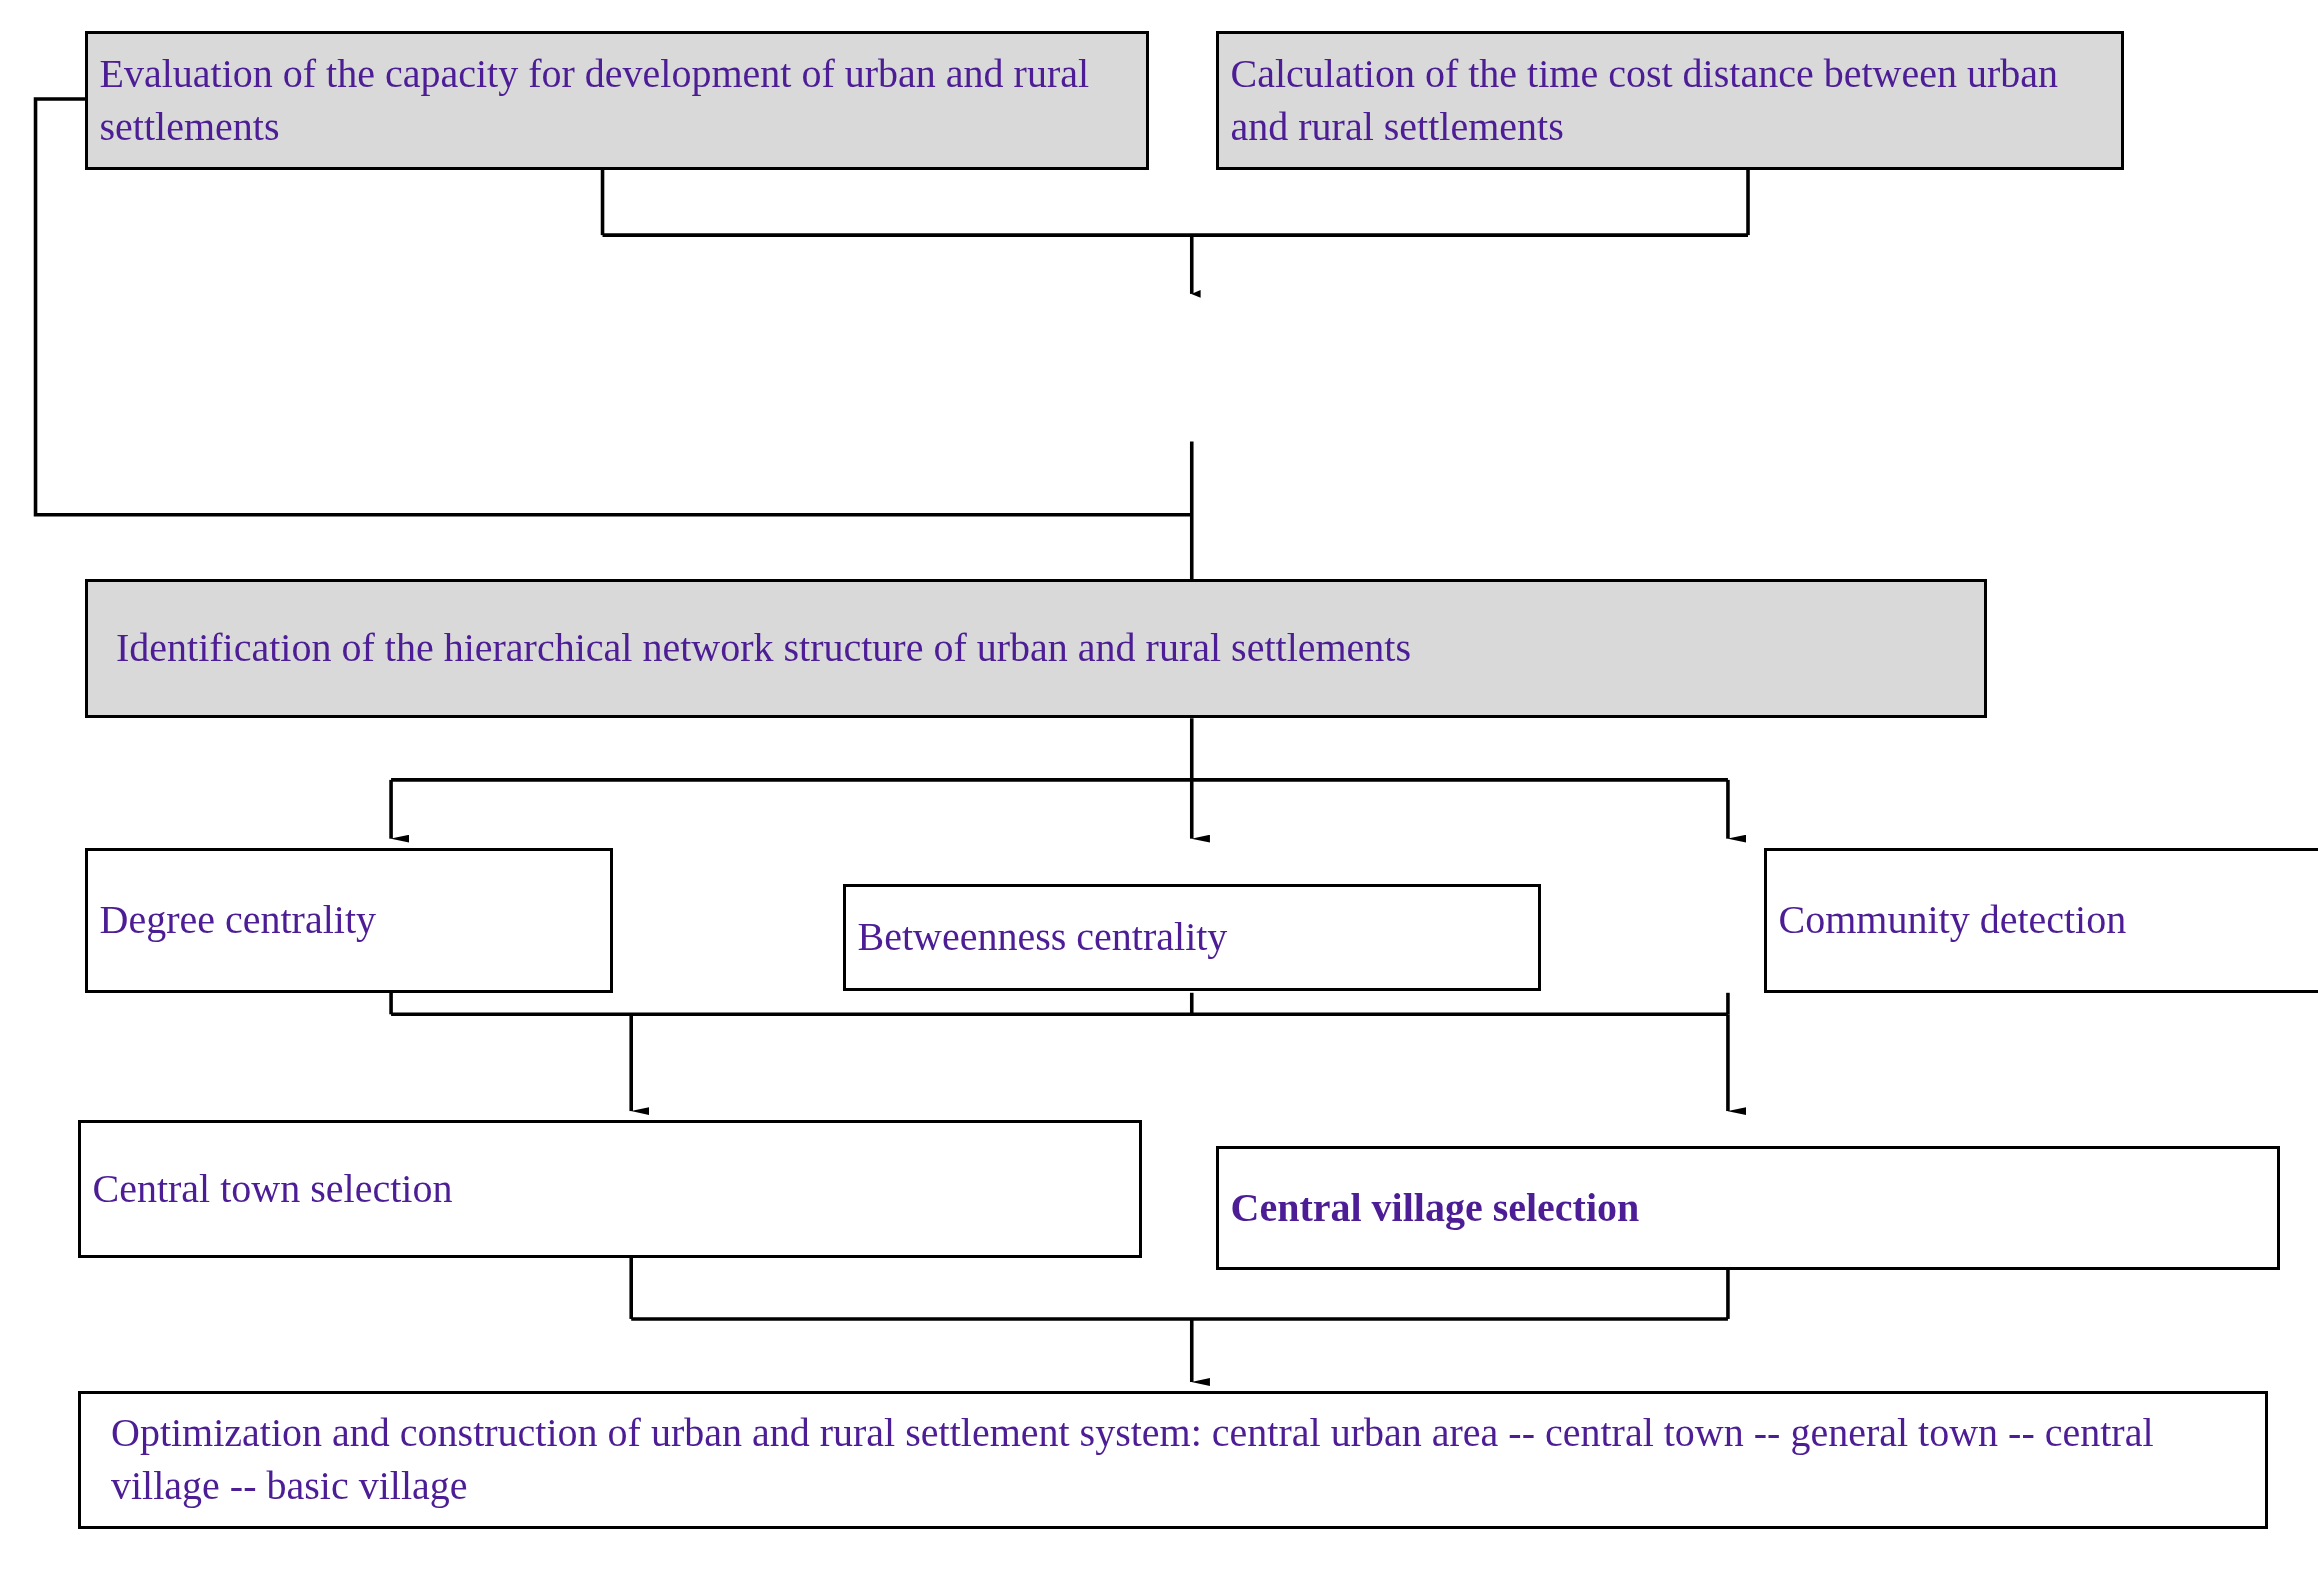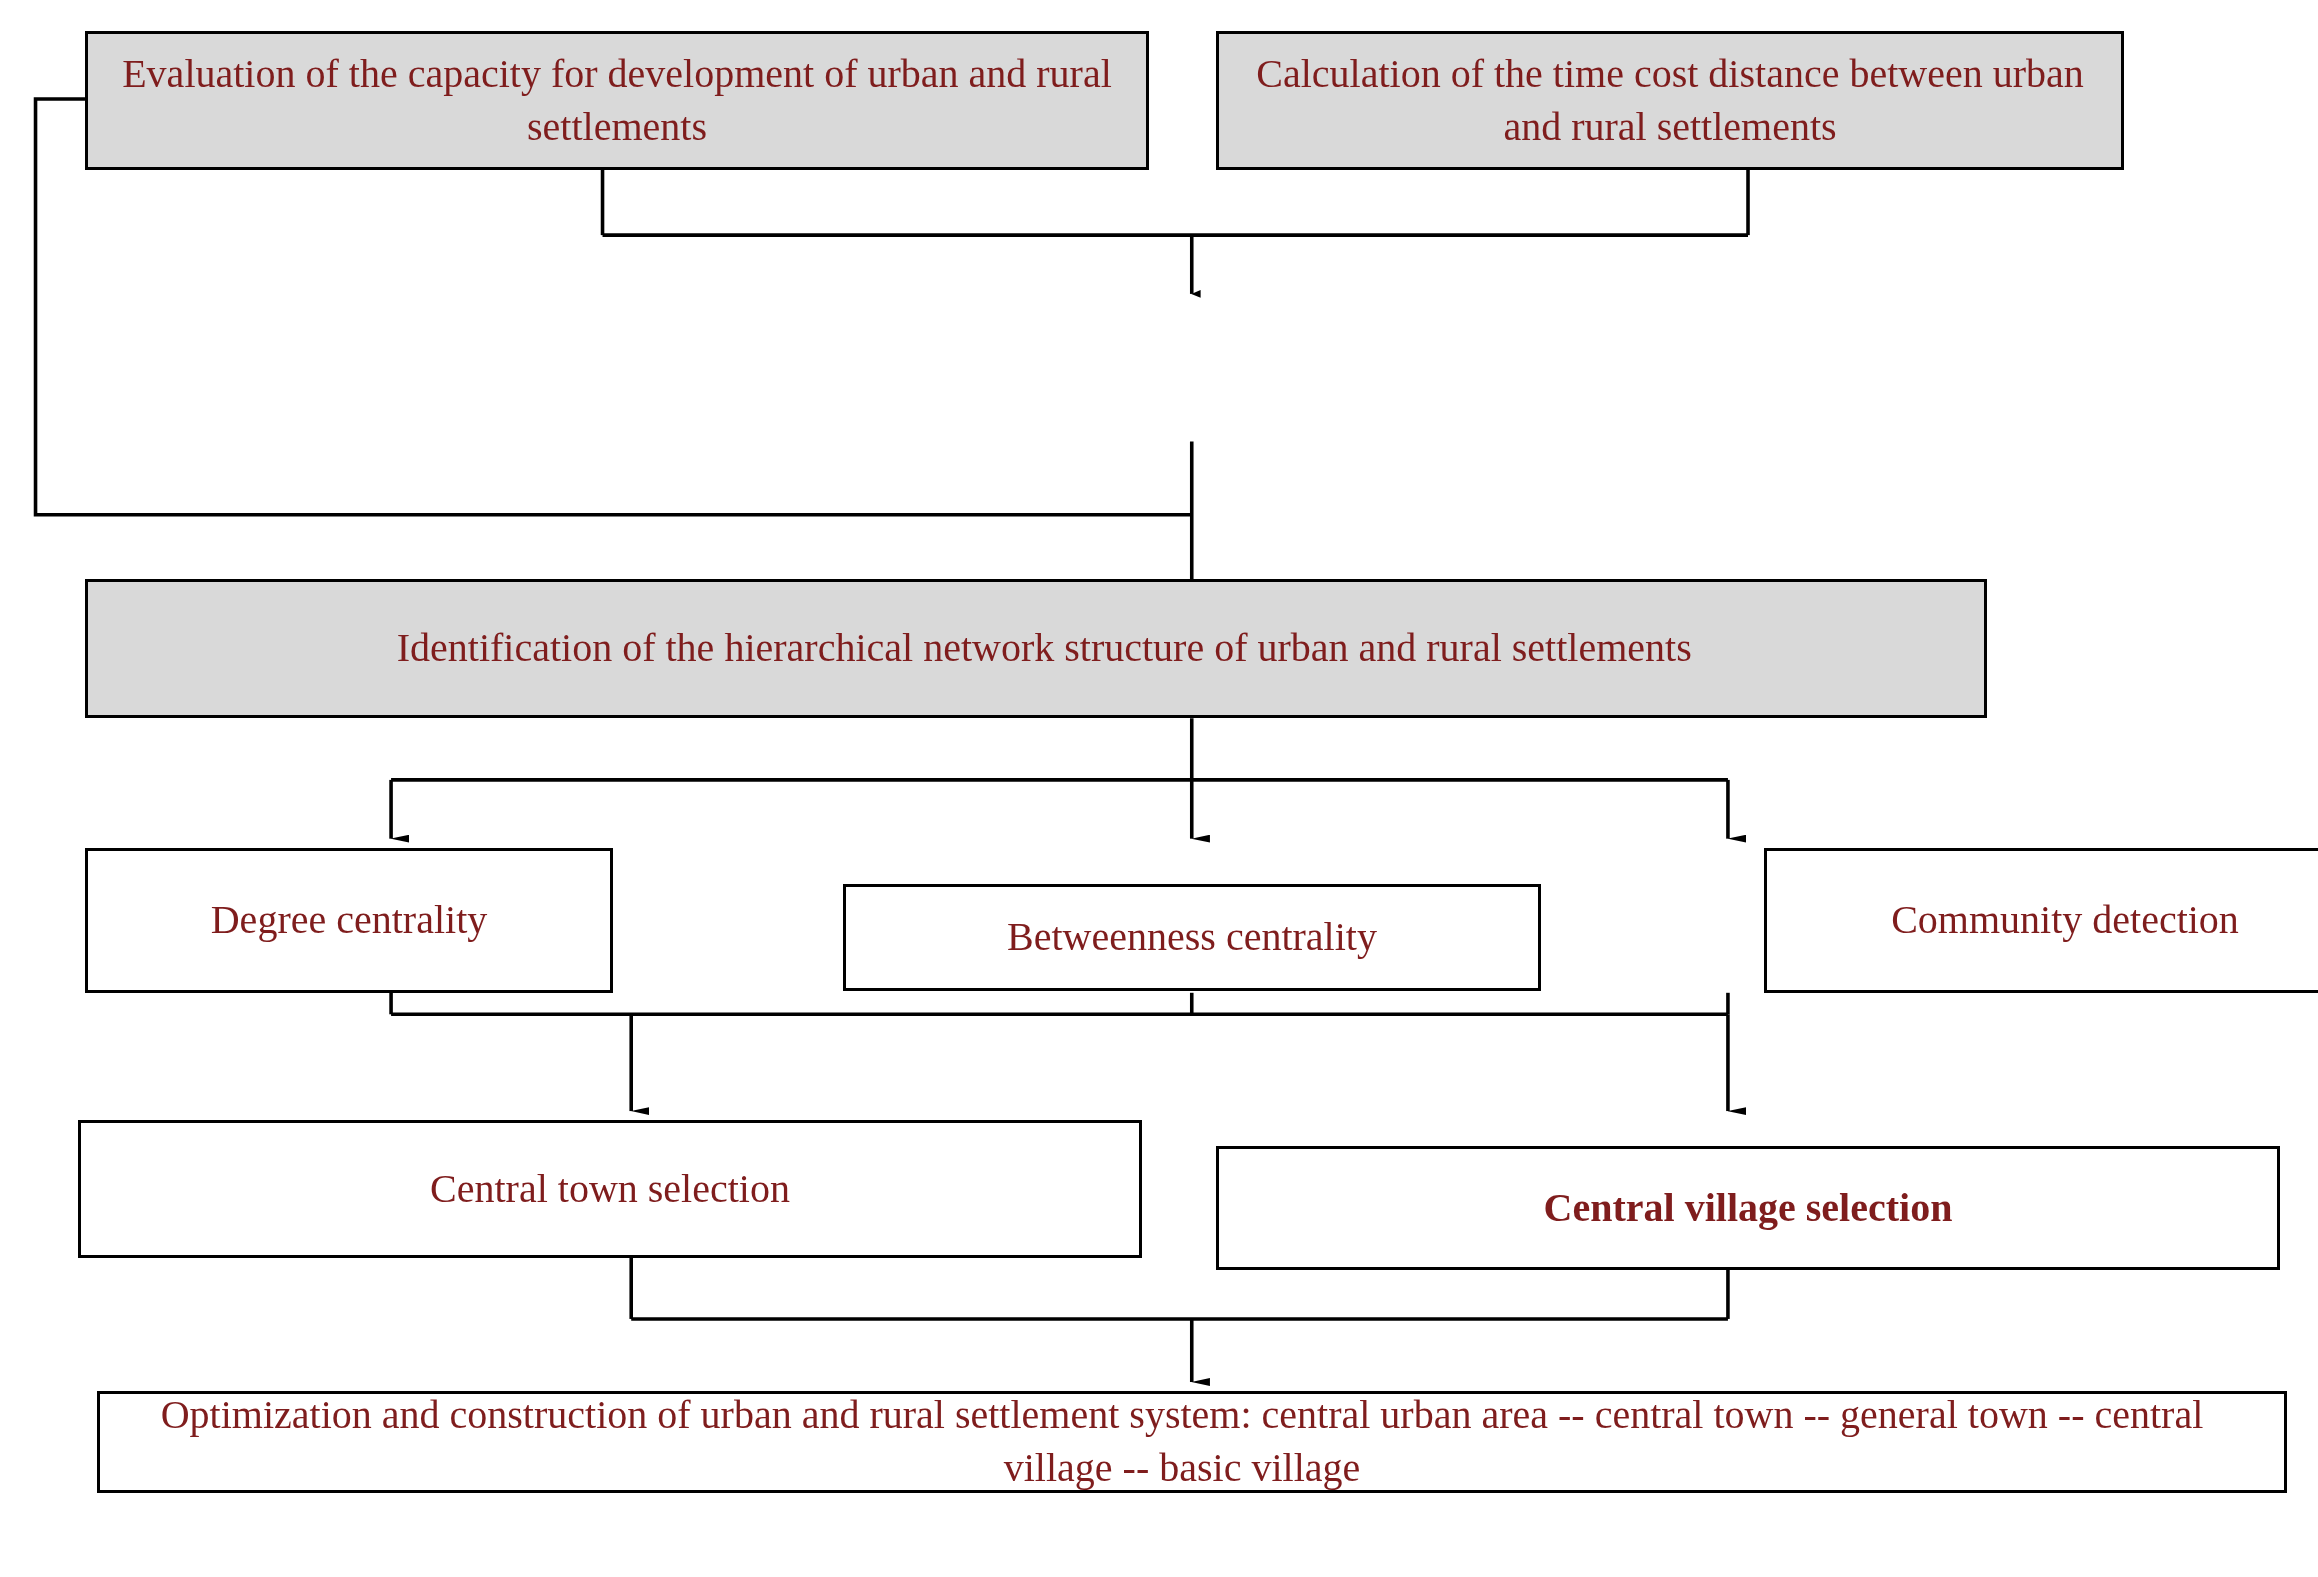--- a/index.html
+++ b/index.html
@@ -22,23 +22,23 @@
     width: 2319px;
     height: 1577px;
     pointer-events: none;
   }
   .node {
     position: absolute;
     border: 3.6px solid #000000;
     display: flex;
     align-items: center;
     justify-content: center;
-    text-align: center;
+    text-align: left;
     line-height: 1.32;
-    color: #7f1d1d;
+    color: #4c1d95;
     font-size: 40px;
     padding: 2.9px 11.5px;
     z-index: 2;
   }
   .node.filled { background: #d9d9d9; }
   .node.plain  { background: #ffffff; }
   .node .label { display:block; width:100%; }
 </style>
 </head>
 <body>
@@ -113,18 +113,18 @@
   </div>
 
   <div class="node plain" style="left:78px; top:1120px; width:1064px; height:138px;">
     <span class="label">Central town selection</span>
   </div>
 
   <div class="node plain" style="left:1216px; top:1146px; width:1064px; height:124px;font-weight:bold;">
     <span class="label">Central village selection</span>
   </div>
 
-  <div class="node plain" style="left:97px; top:1391px; width:2190px; height:102px; padding-left:14px; padding-right:34px;">
+  <div class="node plain" style="left:78px; top:1391px; width:2190px; height:138px; padding-left:30px; padding-right:34px;">
     <span class="label">Optimization and construction of  urban and rural settlement system: central urban area -- central town -- general town -- central village -- basic village</span>
   </div>
 
 </div>
 
 
 </body></html>

